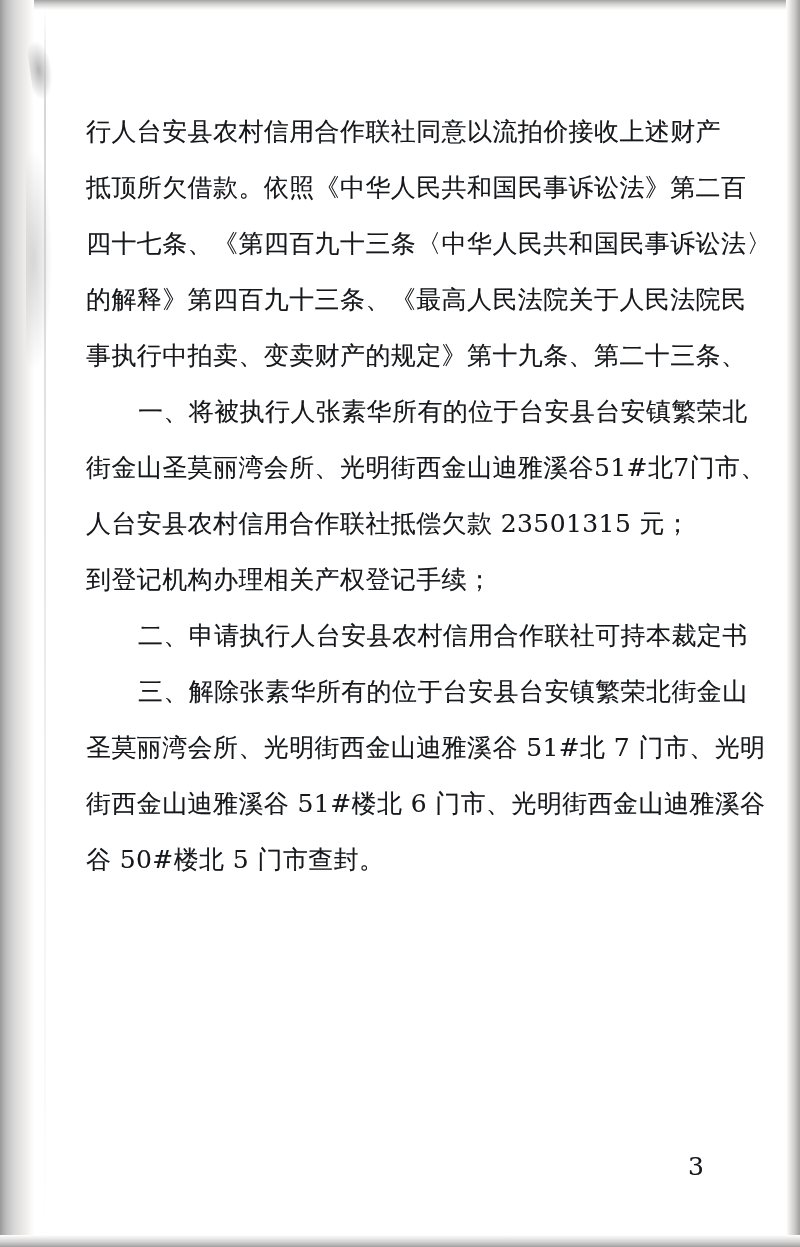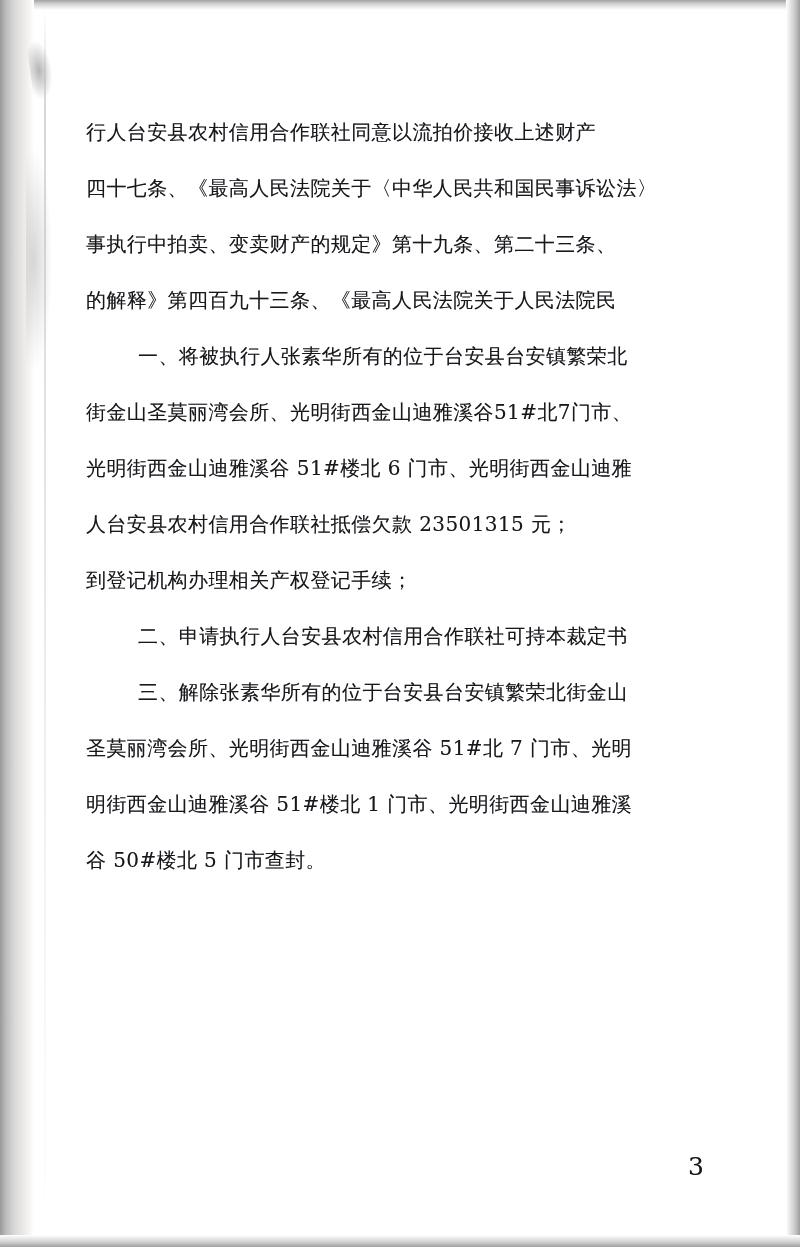--- a/index.html
+++ b/index.html
@@ -63,21 +63,21 @@
     background: linear-gradient(180deg, rgba(170,170,170,.0), rgba(165,165,165,.45) 8%, rgba(190,190,190,.25) 60%, rgba(170,170,170,.0));
   }
 
   .content {
     position: absolute;
     left: 86px;
     top: 104px;
     width: 604px;
   }
   .doc-line {
-    font-size: 20px;
+    font-size: 25px;
     line-height: 56px;
     color: #16181c;
     letter-spacing: 0.4px;
     white-space: nowrap;
     font-weight: 500;
   }
   .doc-line.indent {
     text-indent: 52px;
     font-family: Liberation Serif, serif;
   }
@@ -102,29 +102,29 @@
   <div class="scan-edge-top"></div>
   <div class="scan-edge-left"></div>
   <div class="scan-edge-right"></div>
   <div class="scan-edge-bottom"></div>
   <div class="paper-blotch-a"></div>
   <div class="paper-blotch-b"></div>
   <div class="paper-crease"></div>
 
   <div class="content" id="doc-body">
       <div class="doc-line ink">行人台安县农村信用合作联社同意以流拍价接收上述财产</div>
-      <div class="doc-line ink">四十七条、《最高人民法院关于〈中华人民共和国民事诉讼法〉</div>
+      <div class="doc-line ink">抵顶所欠借款。依照《中华人民共和国民事诉讼法》第二百</div>
+      <div class="doc-line ink">四十七条、《第四百九十三条〈中华人民共和国民事诉讼法〉</div>
+      <div class="doc-line ink">的解释》第四百九十三条、《最高人民法院关于人民法院民</div>
       <div class="doc-line ink">事执行中拍卖、变卖财产的规定》第十九条、第二十三条、</div>
-      <div class="doc-line ink">的解释》第四百九十三条、《最高人民法院关于人民法院民</div>
       <div class="doc-line ink indent">一、将被执行人张素华所有的位于台安县台安镇繁荣北</div>
       <div class="doc-line ink">街金山圣莫丽湾会所、光明街西金山迪雅溪谷51#北7门市、</div>
-      <div class="doc-line ink">光明街西金山迪雅溪谷 51#楼北 6 门市、光明街西金山迪雅</div>
       <div class="doc-line ink">人台安县农村信用合作联社抵偿欠款 23501315 元；</div>
       <div class="doc-line ink">到登记机构办理相关产权登记手续；</div>
       <div class="doc-line ink indent">二、申请执行人台安县农村信用合作联社可持本裁定书</div>
       <div class="doc-line ink indent">三、解除张素华所有的位于台安县台安镇繁荣北街金山</div>
       <div class="doc-line ink">圣莫丽湾会所、光明街西金山迪雅溪谷 51#北 7 门市、光明</div>
-      <div class="doc-line ink">明街西金山迪雅溪谷 51#楼北 1 门市、光明街西金山迪雅溪</div>
+      <div class="doc-line ink">街西金山迪雅溪谷 51#楼北 6 门市、光明街西金山迪雅溪谷</div>
       <div class="doc-line ink">谷 50#楼北 5 门市查封。</div>
     </div>
 
   <div class="page-number ink">3</div>
 </div>
 
 </body></html>

